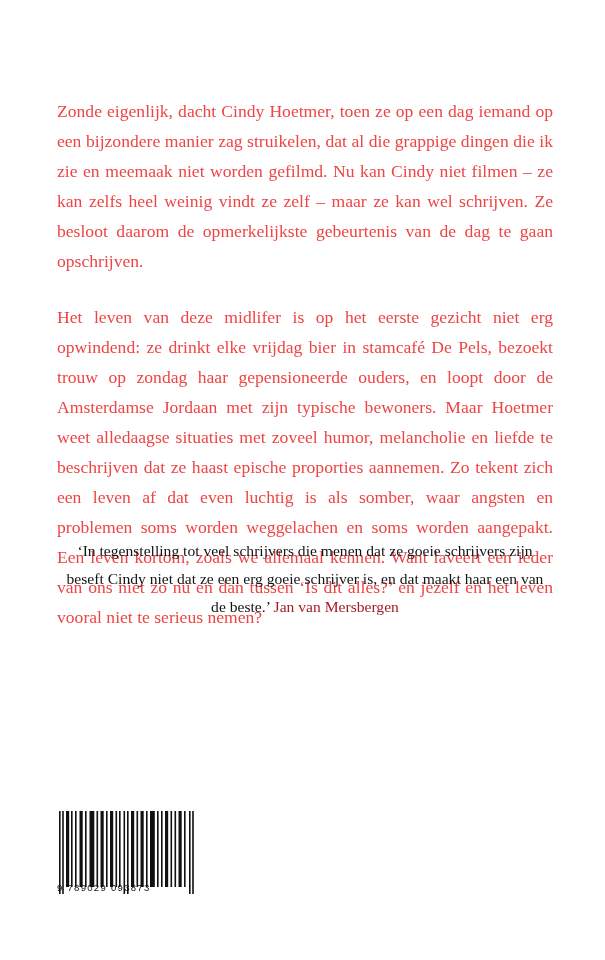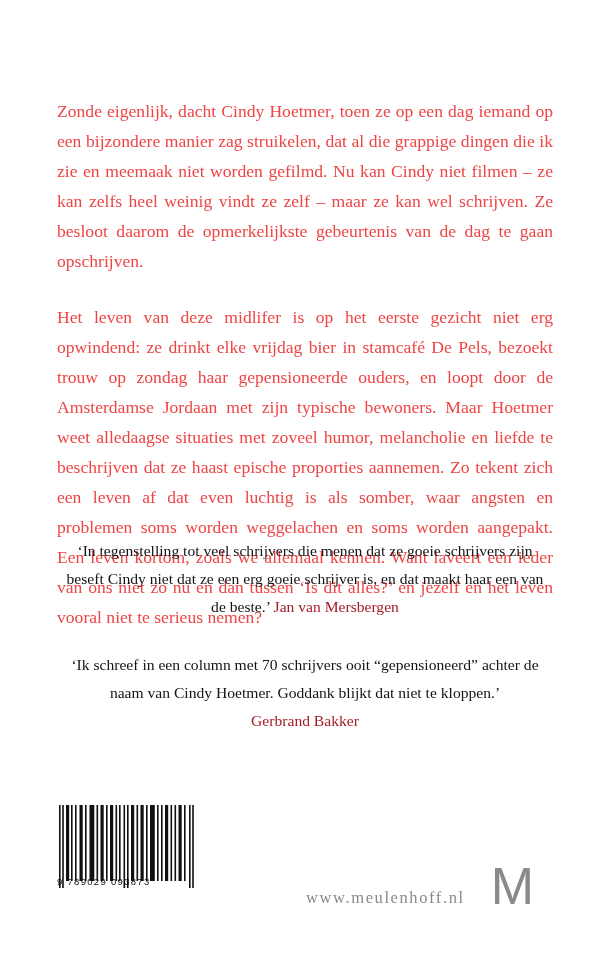--- a/index.html
+++ b/index.html
@@ -59,21 +59,21 @@
   .quote .attrib {
     color: #a51c26;
     white-space: nowrap;
   }
 
   
   .footer {
     position: absolute;
     left: 0;
     right: 0;
-    bottom: 10px;
+    bottom: 4px;
     height: 150px;
   }
 
   
   .barcode-wrap {
     position: absolute;
     left: 57px;
     top: 5px;
     width: 150px;
   }
@@ -127,21 +127,20 @@
 
   <div class="blurb">
     <p>Zonde eigenlijk, dacht Cindy Hoetmer, toen ze op een dag iemand op een bijzondere manier zag struikelen, dat al die grappige dingen die ik zie en meemaak niet worden gefilmd. Nu kan Cindy niet filmen – ze kan zelfs heel weinig vindt ze zelf – maar ze kan wel schrijven. Ze besloot daarom de opmerkelijkste gebeurtenis van de dag te gaan opschrijven.</p>
     <p>Het leven van deze midlifer is op het eerste gezicht niet erg opwindend: ze drinkt elke vrijdag bier in stamcafé De Pels, bezoekt trouw op zondag haar gepensioneerde ouders, en loopt door de Amsterdamse Jordaan met zijn typische bewoners. Maar Hoetmer weet alledaagse situaties met zoveel humor, melancholie en liefde te beschrijven dat ze haast epische proporties aannemen. Zo tekent zich een leven af dat even luchtig is als somber, waar angsten en problemen soms worden weggelachen en soms worden aangepakt. Een leven kortom, zoals we allemaal kennen. Want laveert een ieder van ons niet zo nu en dan tussen ‘Is dit alles?’ en jezelf en het leven vooral niet te serieus nemen?</p>
   </div>
 
   <div class="quotes">
 
     <p class="quote"><span>‘In tegenstelling tot veel schrijvers die menen dat ze goeie schrijvers zijn beseft Cindy niet dat ze een erg goeie schrijver is, en dat maakt haar een van de beste.’ </span><span class="attrib">Jan van Mersbergen</span></p>
 
-    <p class="quote"><span>‘Ik schreef in een column met 70 schrijvers ooit “gepensioneerd” achter de naam van Cindy Hoetmer. Goddank blijkt dat niet te kloppen.’ </span><span class="attrib">Gerbrand Bakker</span></p>
 
   </div>
 
   <div class="footer">
 
     <div class="barcode-wrap">
       <svg class="barcode" viewBox="0 0 143 83" preserveAspectRatio="none">
         <rect x="0" y="0" width="143" height="83" fill="#ffffff"></rect>
         <g fill="#111111">
 
@@ -177,20 +176,16 @@
           <rect x="121.5" y="0" width="3.2" height="76"></rect>
           <rect x="127" y="0" width="1.6" height="76"></rect>
 
           <rect x="132" y="0" width="1.6" height="83"></rect>
           <rect x="135.2" y="0" width="1.6" height="83"></rect>
         </g>
       </svg>
       <span class="isbn-digits">9 789029 093873</span>
     </div>
 
-    <div class="publisher">
-      <span class="site-url">www.meulenhoff.nl</span>
-      <span class="logo-m">M</span>
-    </div>
 
   </div>
 
 </div>
 
 </body></html>

